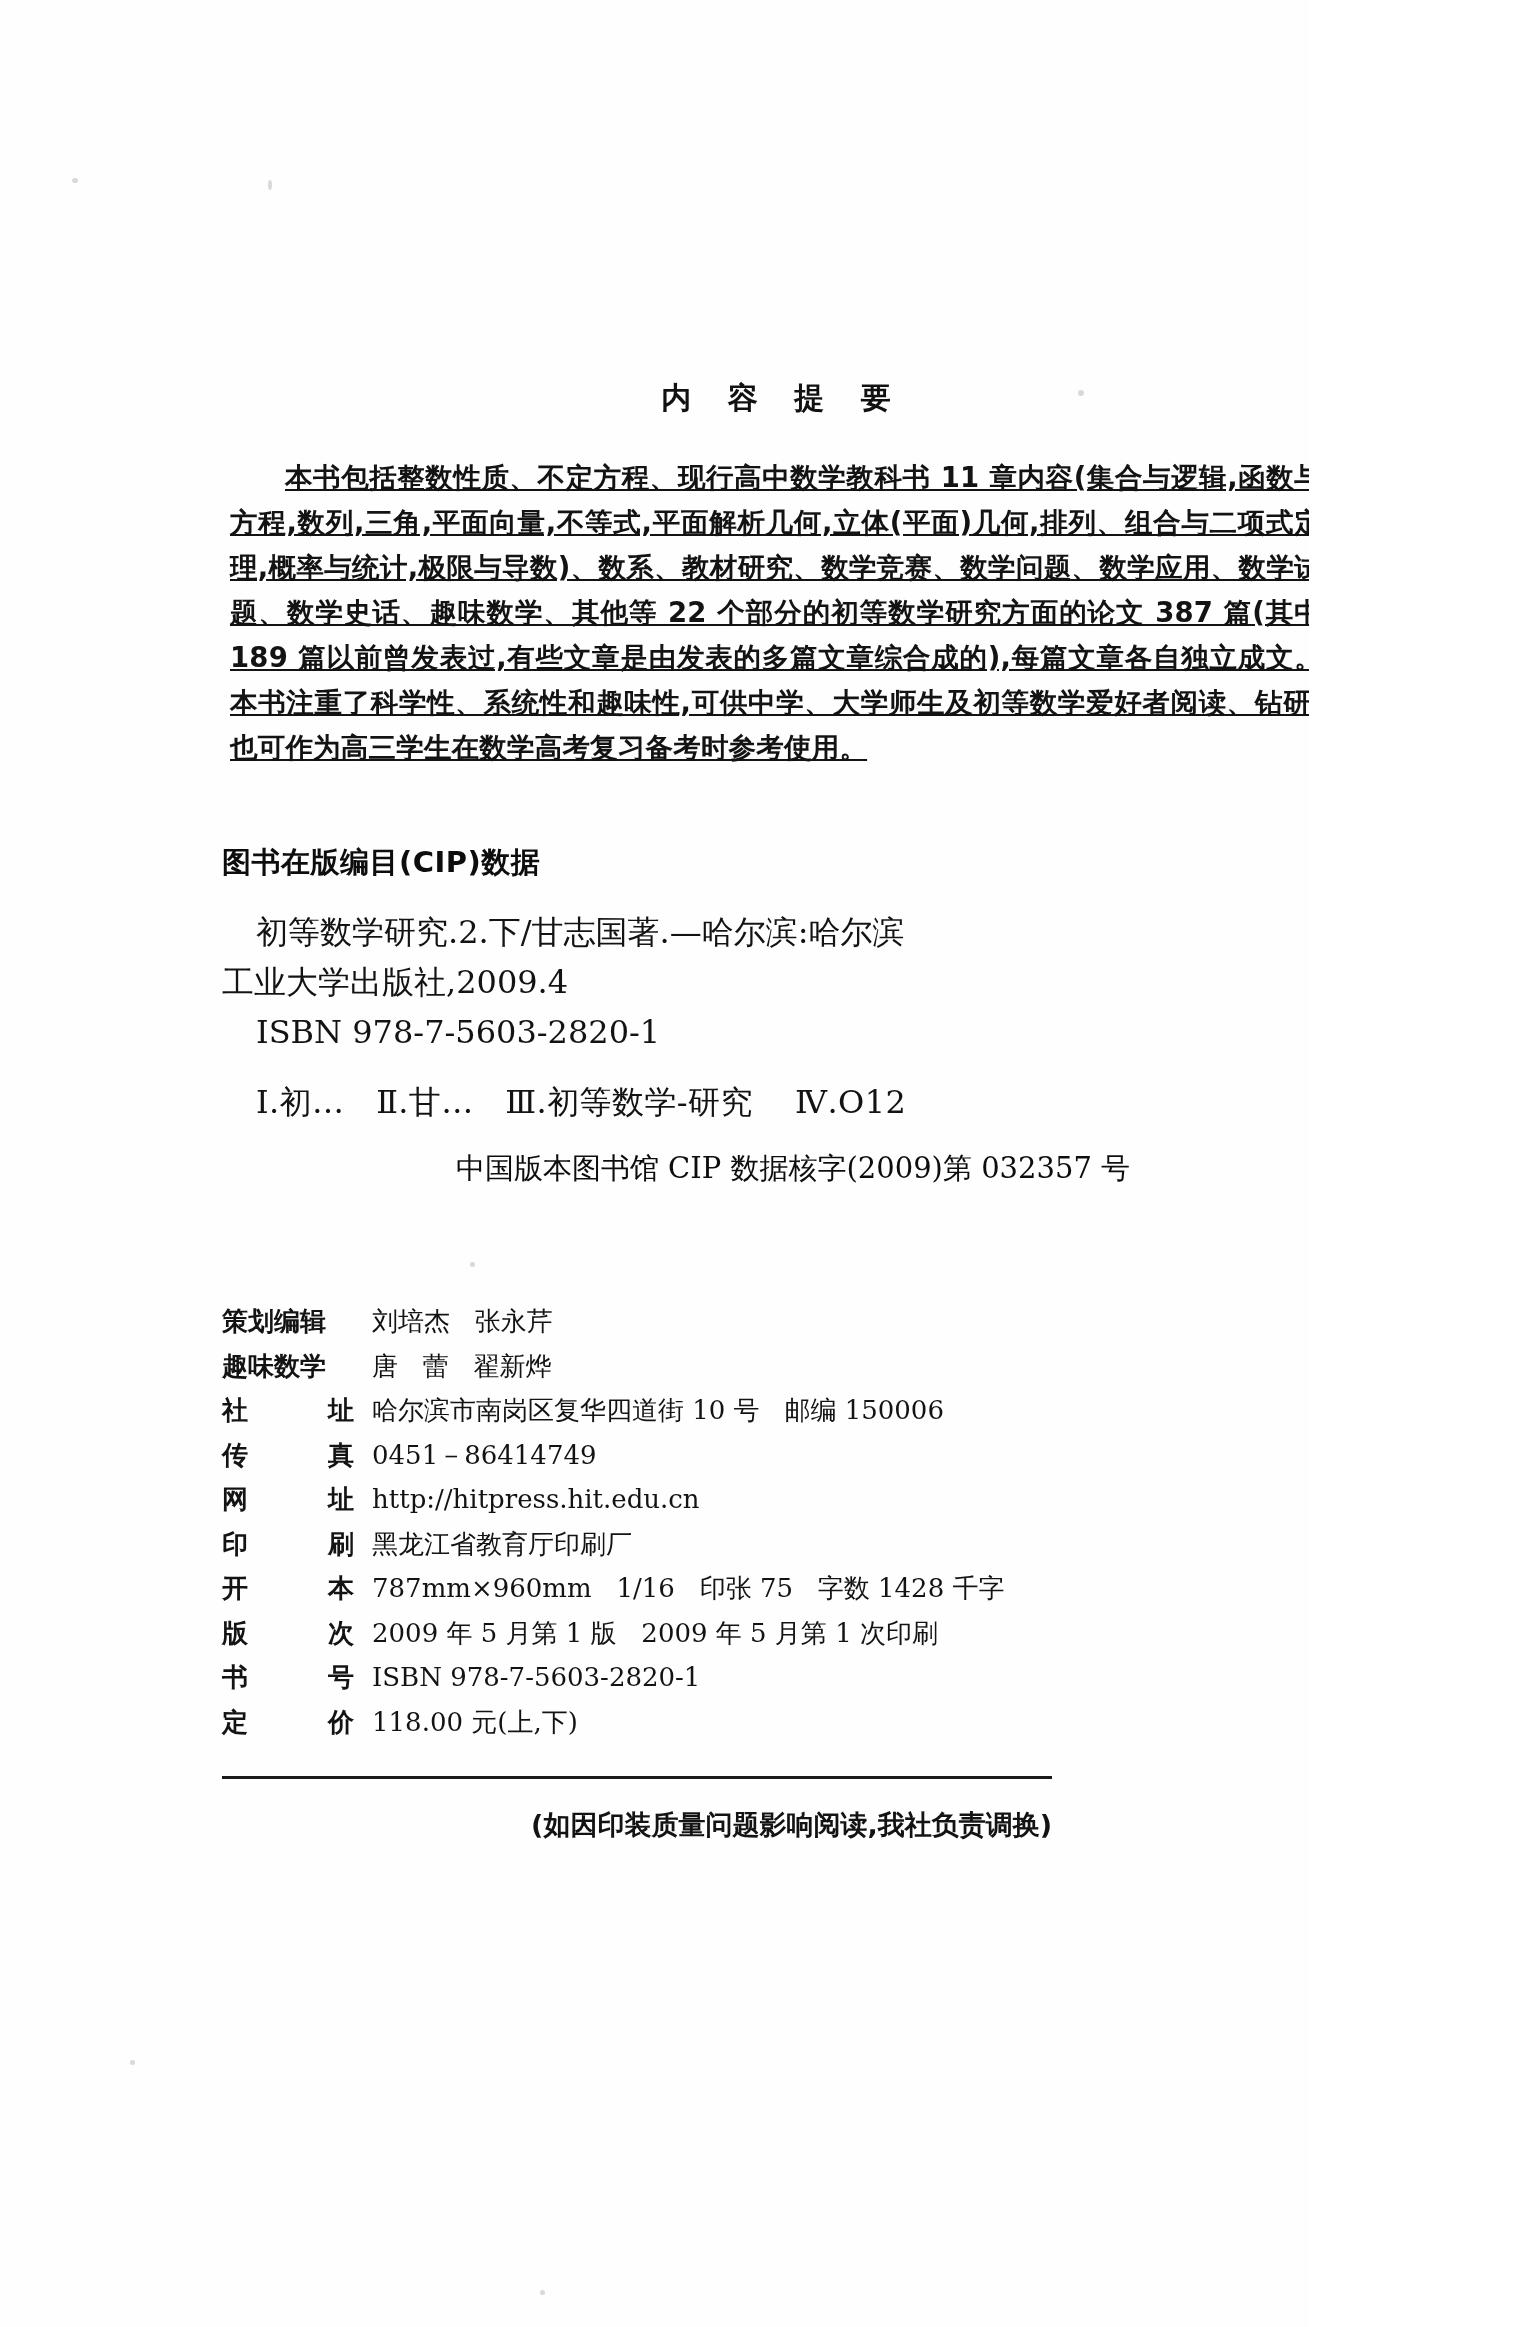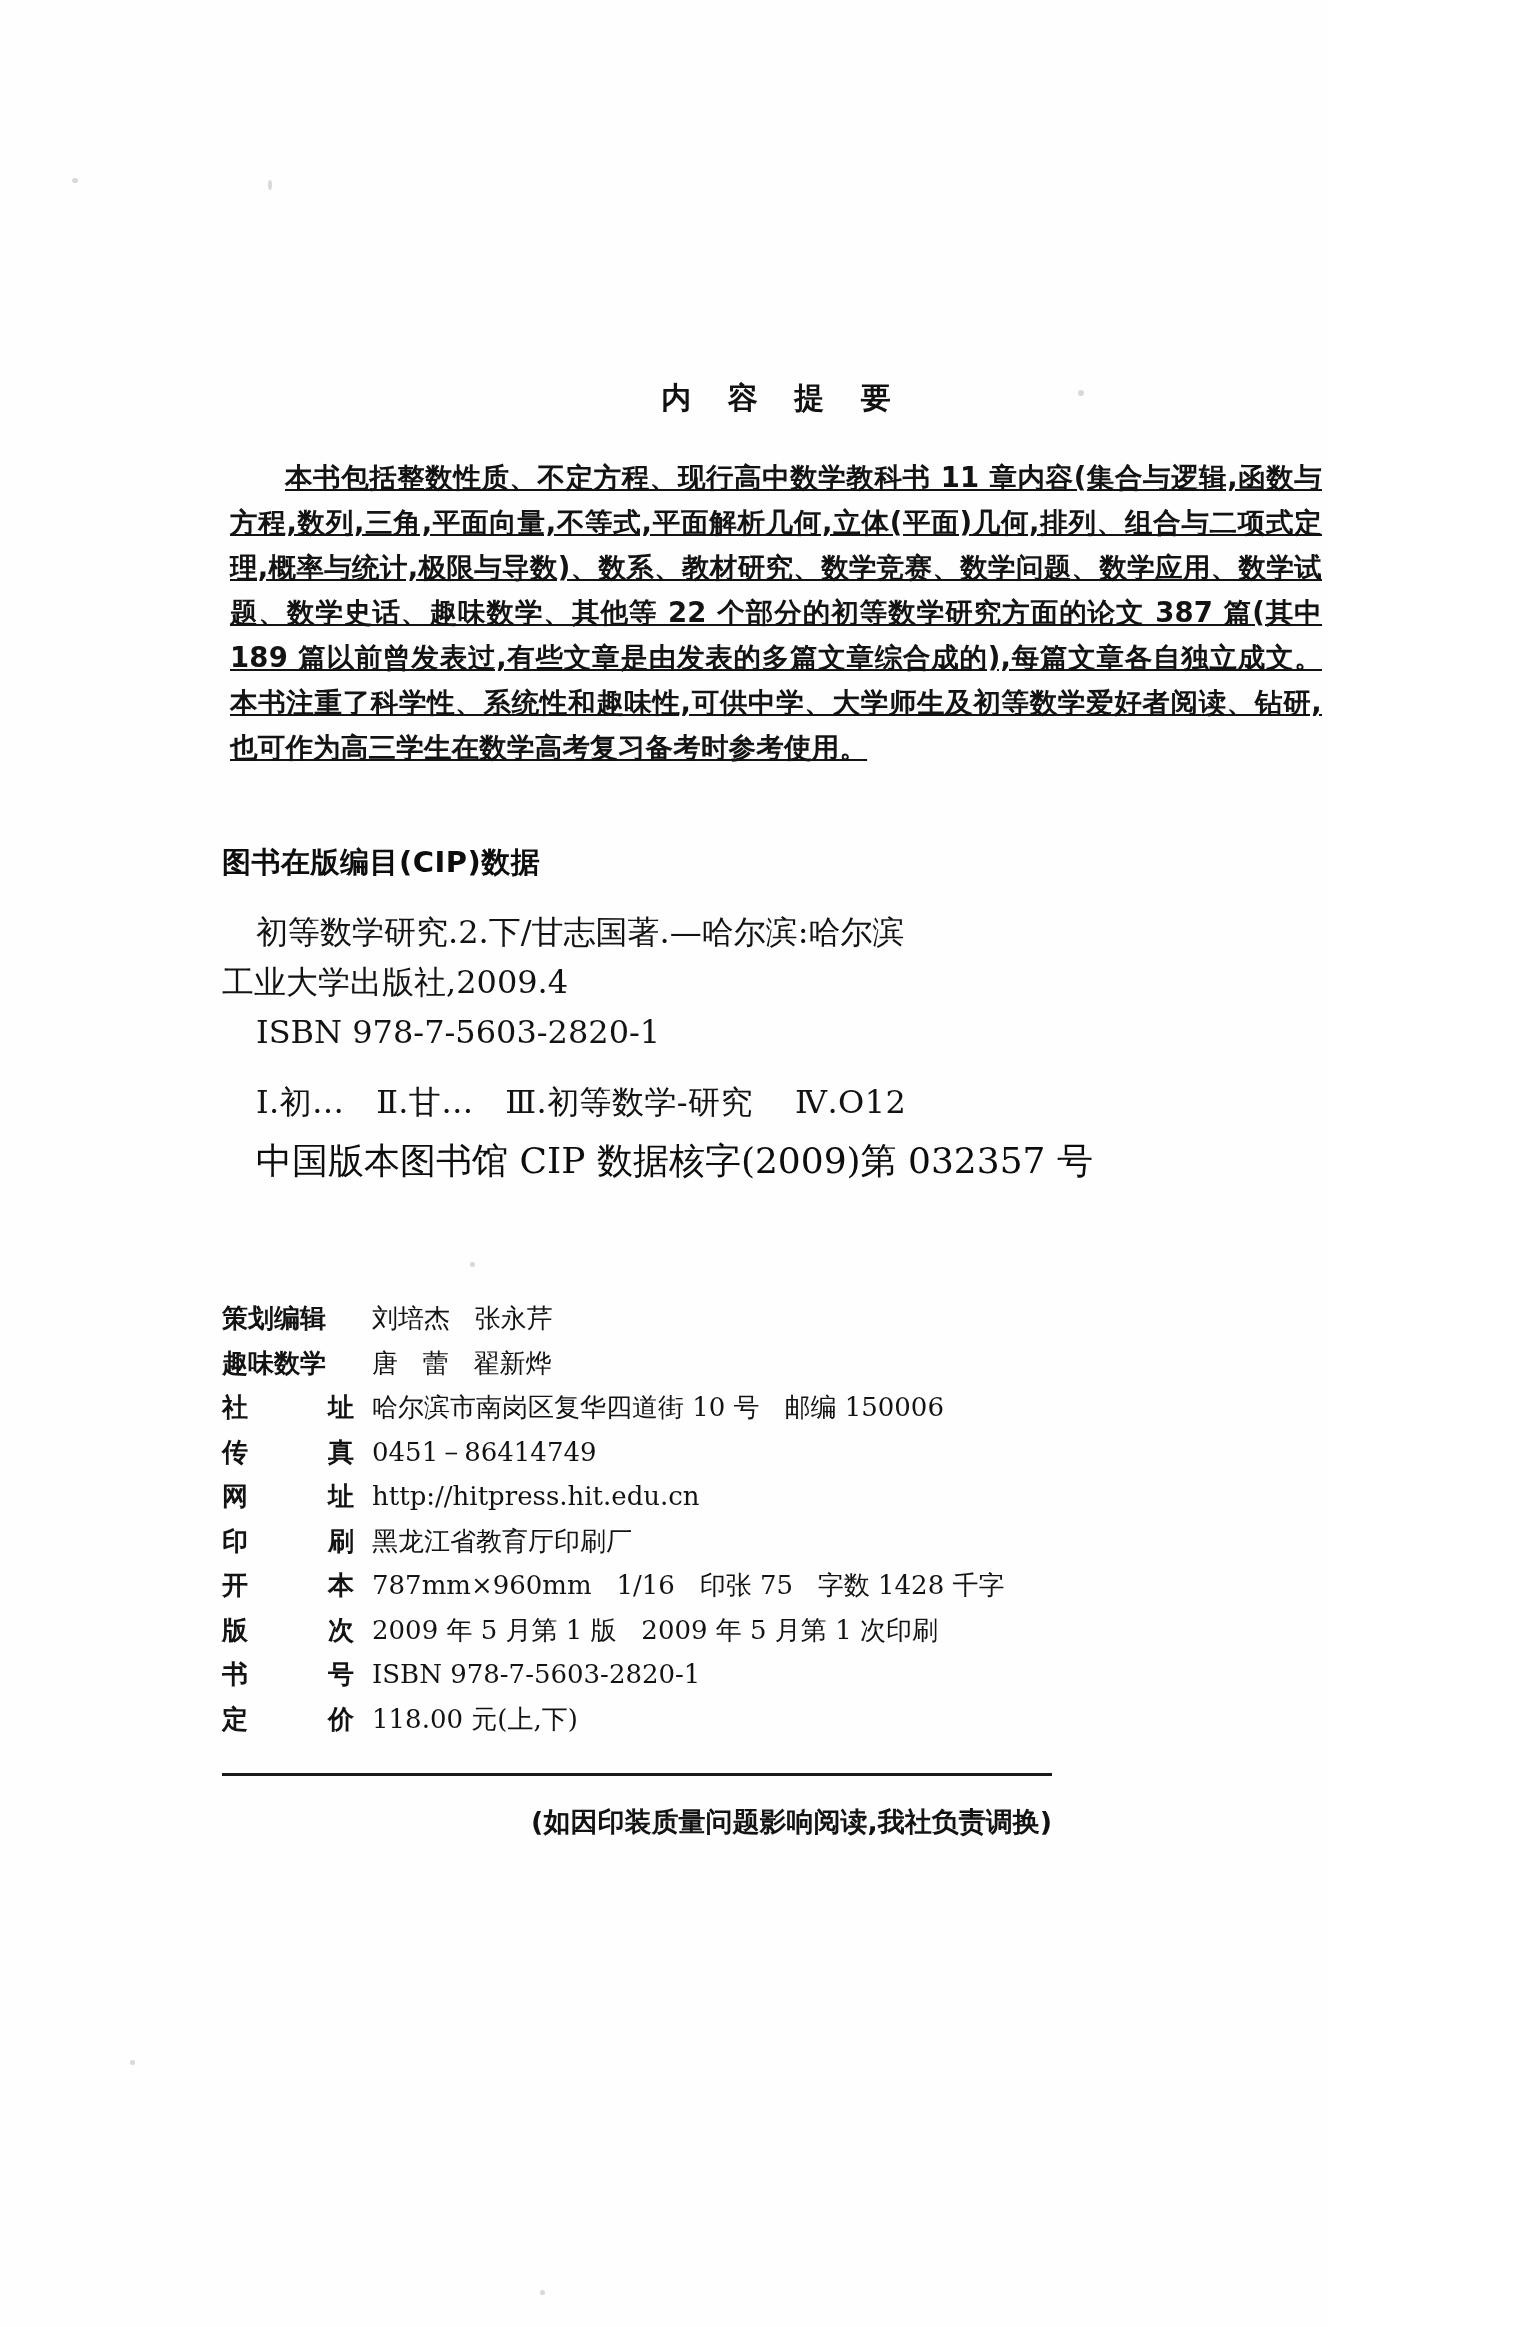--- a/index.html
+++ b/index.html
@@ -11,21 +11,20 @@
     font-family: "DejaVu Sans", "Liberation Sans", sans-serif;
     color: #0d0d0d;
   }
 
   .page {
     position: relative;
     width: 1309px;
     height: 2327px;
     background: #fefefe;
     overflow: hidden;
-    padding-left: 19px;
   }
 
   
   .speck {
     position: absolute;
     background: #b9b9b9;
     border-radius: 50%;
     opacity: .55;
   }
 
@@ -78,25 +77,26 @@
     line-height: 50px;
     color: #131313;
   }
   .cip-lines .ln { white-space: pre; }
   .cip-lines .ind { padding-left: 34px; }
   .cip-lines .gap-top { margin-top: 20px; }
 
   .cip-roman { letter-spacing: .4px; }
 
   .cip-national {
-    margin-top: 10px;
+    margin-top: 22px;
     padding-left: 34px;
     font-family: "DejaVu Serif", "Liberation Serif", serif;
-    font-size: 36px;
+    font-size: 29px;
     white-space: pre;
+    text-align: center;
   }
 
   
   .imprint {
     margin-top: 110px;
     font-family: "DejaVu Serif", "Liberation Serif", serif;
     font-size: 26px;
     line-height: 44.5px;
     color: #131313;
   }

